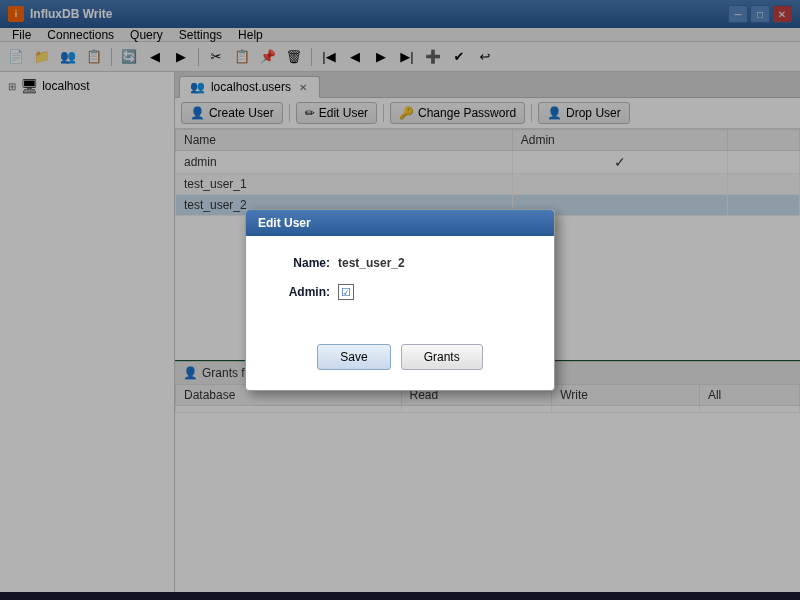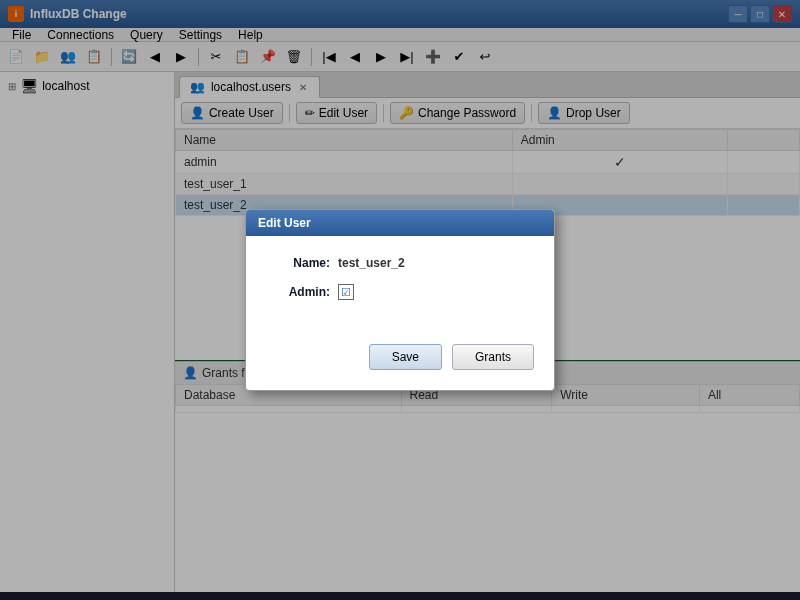--- a/index.html
+++ b/index.html
@@ -303,21 +303,21 @@
       background: white;
       display: flex;
       align-items: center;
       justify-content: center;
       font-size: 11px;
       color: #2060c0;
       cursor: pointer;
     }
     .modal-footer {
       display: flex;
-      justify-content: flex-end;
+      justify-content: center;
       gap: 10px;
       padding: 10px 20px 20px;
     }
     .modal-btn {
       padding: 5px 22px;
       border: 1px solid #aab;
       border-radius: 3px;
       cursor: pointer;
       font-size: 12px;
       background: linear-gradient(to bottom, #f8f8f8, #e0e0e0);
@@ -345,21 +345,21 @@
       flex-direction: column;
       overflow: hidden;
     }
   </style>
 </head>
 <body>
 
 <div class="title-bar">
   <div class="title-bar-left">
     <div class="title-icon">i</div>
-    <span>InfluxDB Change</span>
+    <span>InfluxDB Write</span>
   </div>
   <div class="title-bar-controls">
     <div class="title-btn">─</div>
     <div class="title-btn">□</div>
     <div class="title-btn close">✕</div>
   </div>
 </div>
 
 <div class="menu-bar">
   <div class="menu-item">File</div>

